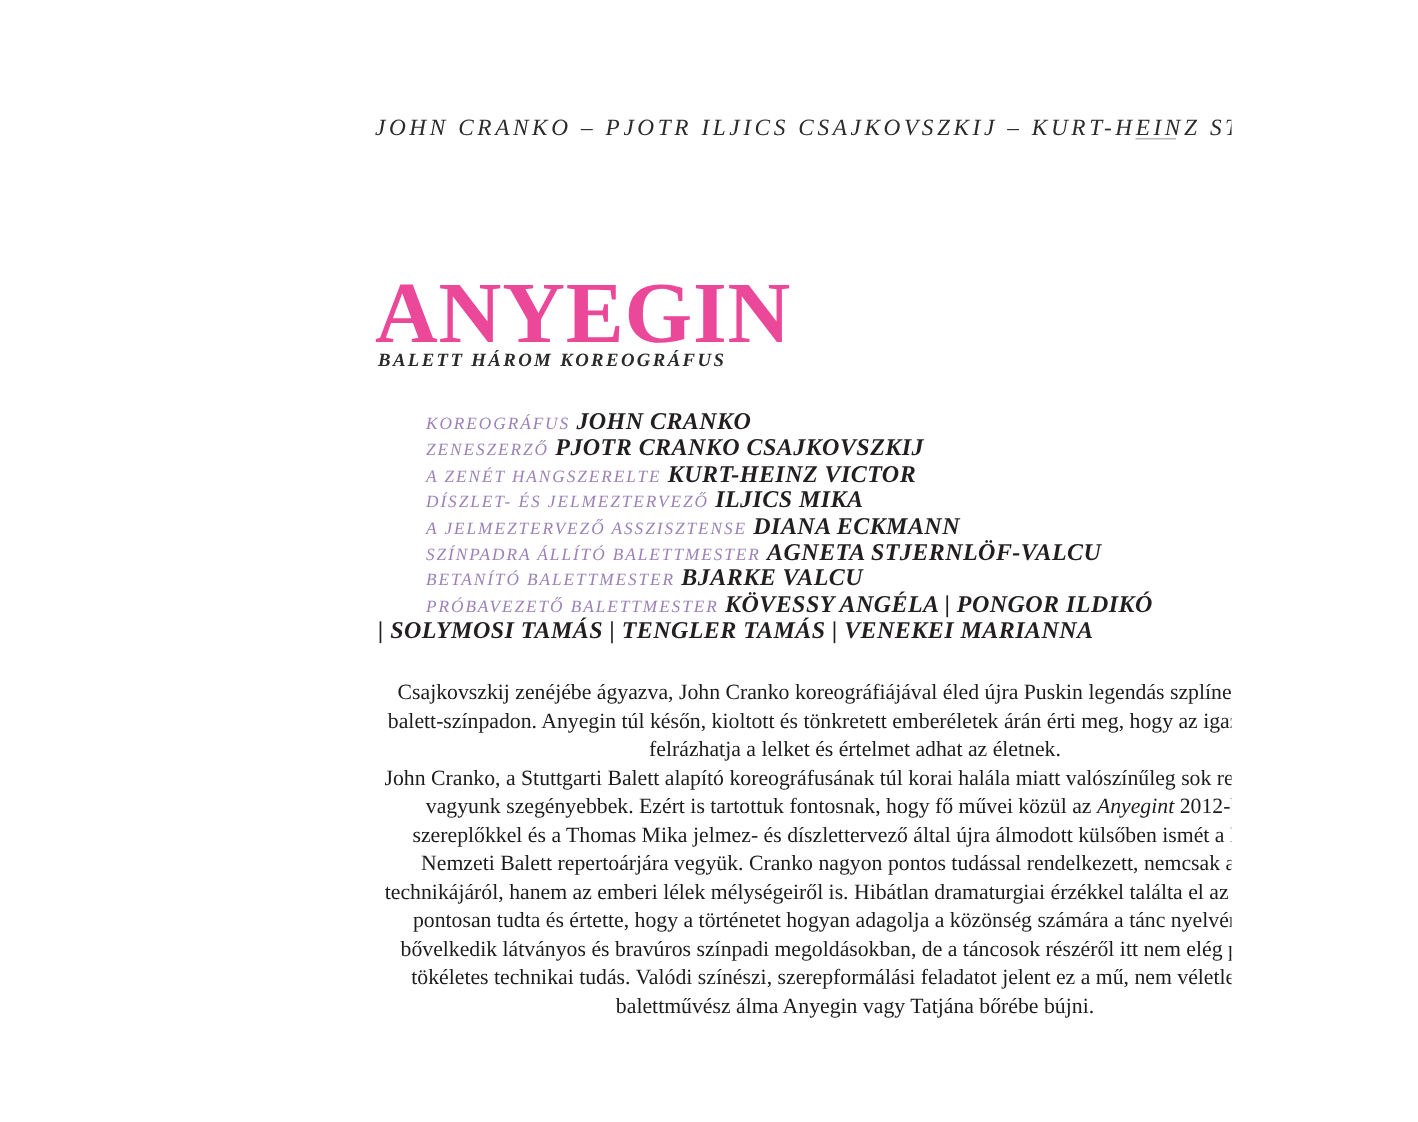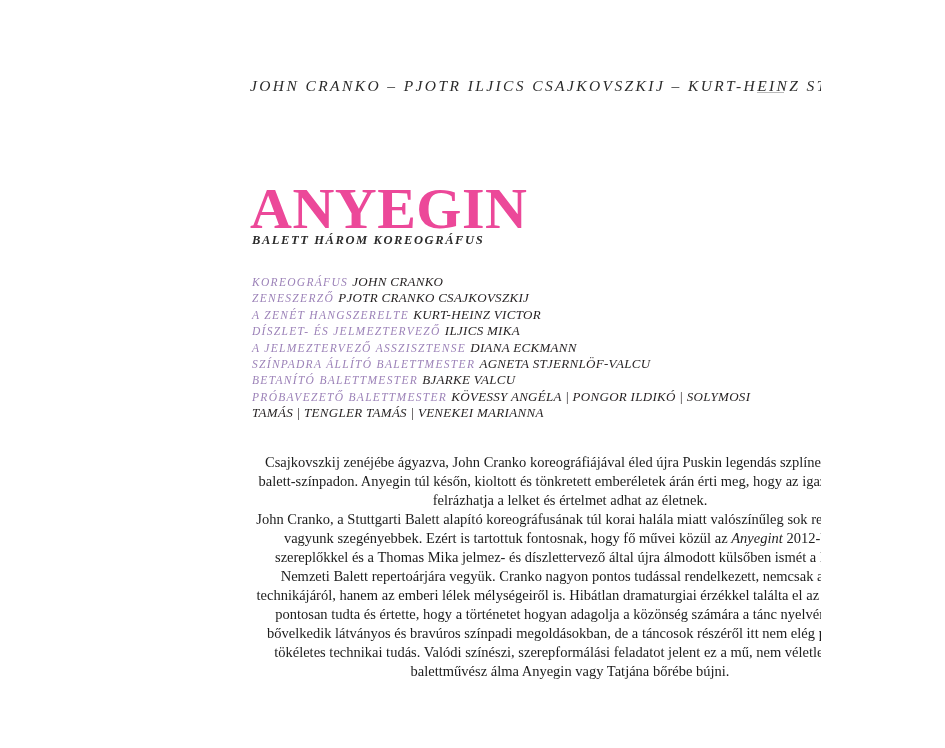--- a/index.html
+++ b/index.html
@@ -80,25 +80,26 @@
   .credit-row {
     font-size: 12px;
     line-height: 16.4px;
     color: #231f20;
   }
   .credit-label {
     font-style: italic;
     font-size: 11.5px;
     letter-spacing: 1.3px;
     color: #9c82b8;
+    margin-left: 32px;
   }
   .credit-value {
     font-style: italic;
-    font-weight: 400;
-    font-size: 13px;
+    font-weight: 700;
+    font-size: 16px;
     letter-spacing: 0.3px;
     color: #231f20;
   }
   .body-text {
     position: absolute;
     left: 252px;
     top: 453px;
     width: 636px;
     font-size: 14.5px;
     line-height: 19px;

